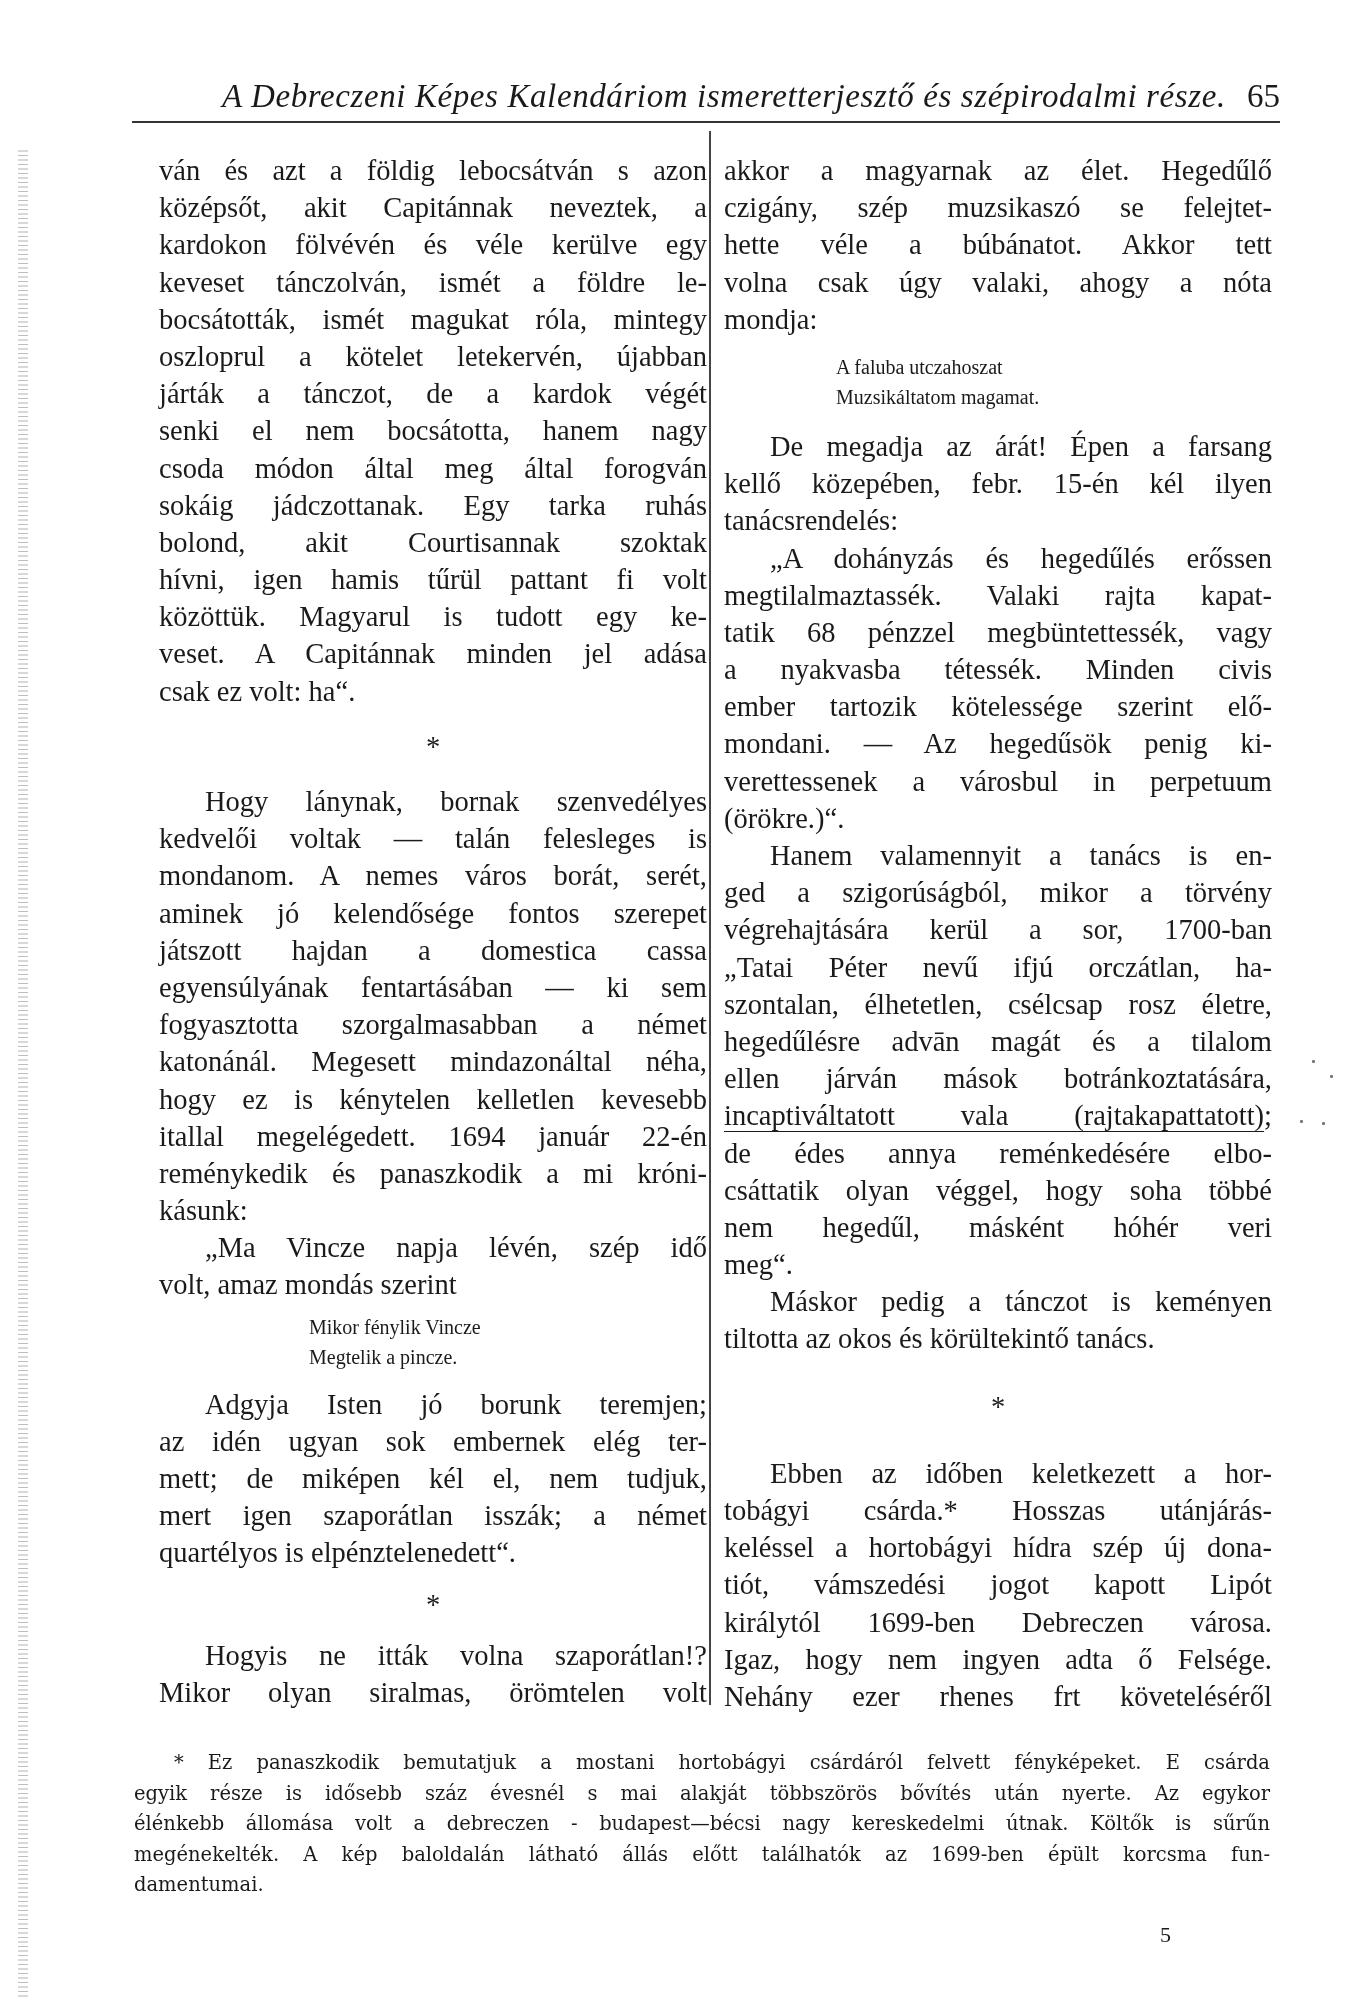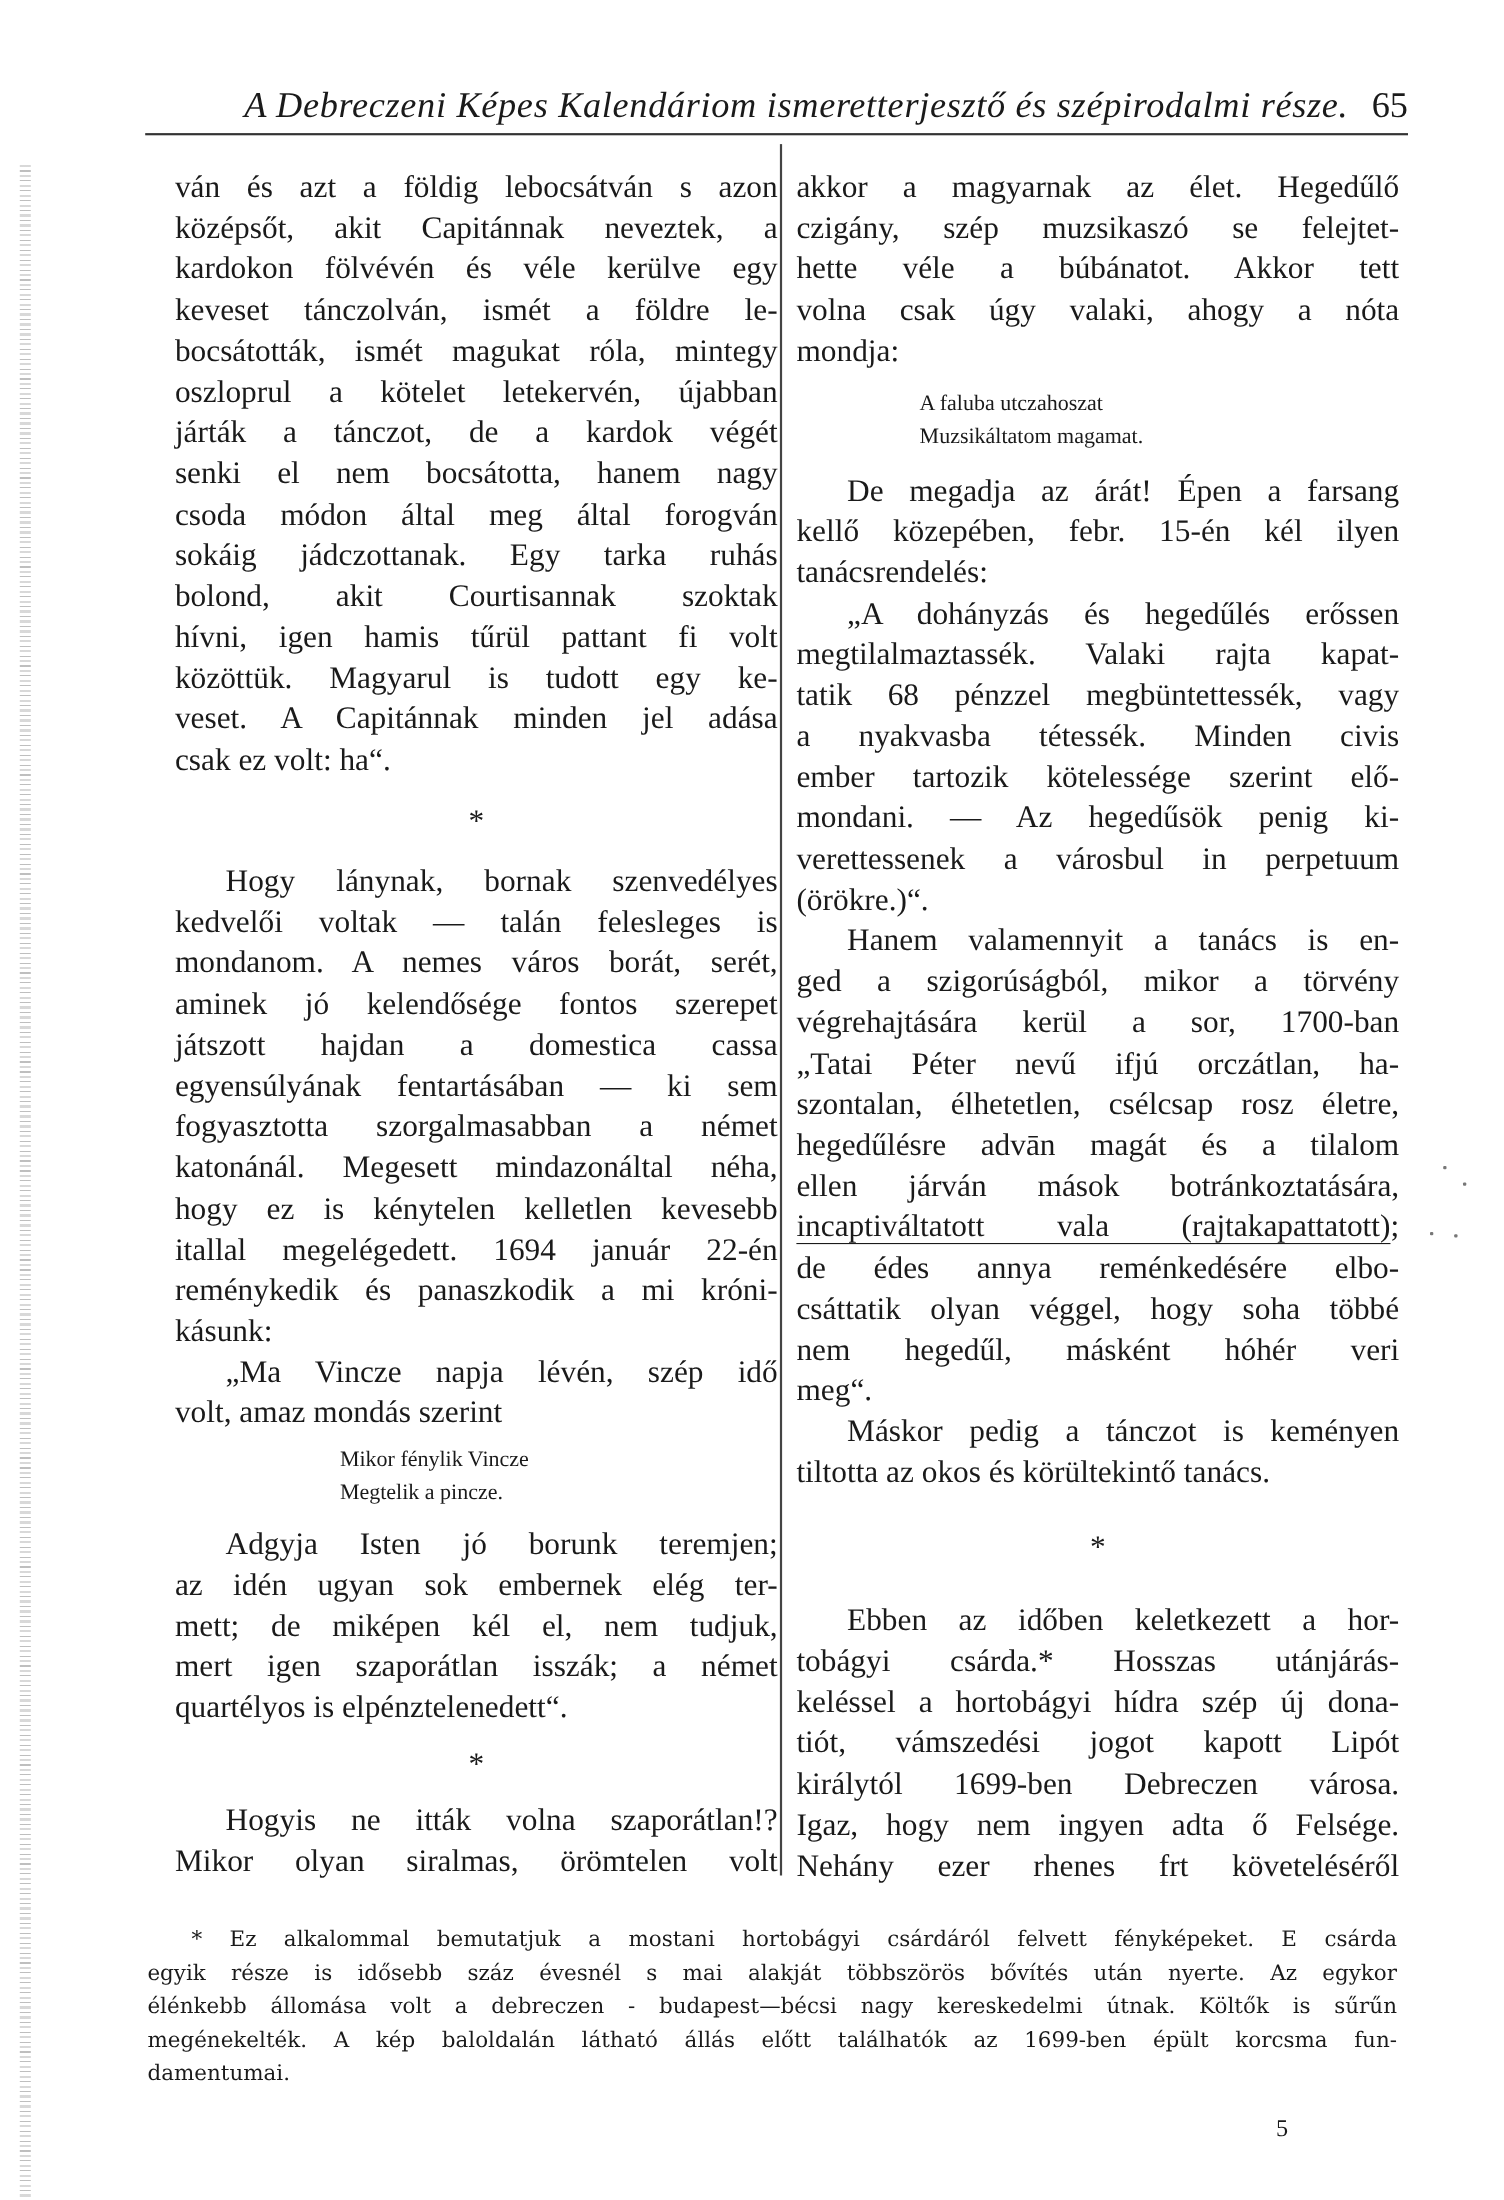--- a/index.html
+++ b/index.html
@@ -150,21 +150,21 @@
   <span class="line indent"><span>Ebben az időben keletkezett a </span><span class="em">hor-</span></span>
   <span class="line"><span class="em">tobágyi csárda.</span><span>* Hosszas utánjárás-</span></span>
   <span class="line">keléssel a hortobágyi hídra szép új dona-</span>
   <span class="line">tiót, vámszedési jogot kapott Lipót</span>
   <span class="line">királytól 1699-ben Debreczen városa.</span>
   <span class="line">Igaz, hogy nem ingyen adta ő Felsége.</span>
   <span class="line">Nehány ezer rhenes frt követeléséről</span>
 </div>
 
 <div class="footnote">
-  <span class="line indent">* Ez alkalommal bemutatjuk a mostani hortobágyi csárdáról felvett fényképeket. E csárda</span>
+  <span class="line indent">* Ez panaszkodik bemutatjuk a mostani hortobágyi csárdáról felvett fényképeket. E csárda</span>
   <span class="line">egyik része is idősebb száz évesnél s mai alakját többszörös bővítés után nyerte. Az egykor</span>
   <span class="line">élénkebb állomása volt a debreczen - budapest—bécsi nagy kereskedelmi útnak. Költők is sűrűn</span>
   <span class="line">megénekelték. A kép baloldalán látható állás előtt találhatók az 1699-ben épült korcsma fun-</span>
   <span class="line last">damentumai.</span>
 </div>
 
 <div class="signature">5</div>
 
 <div class="speck" style="left:1312px;top:1060px;"></div>
 <div class="speck" style="left:1330px;top:1075px;"></div>

